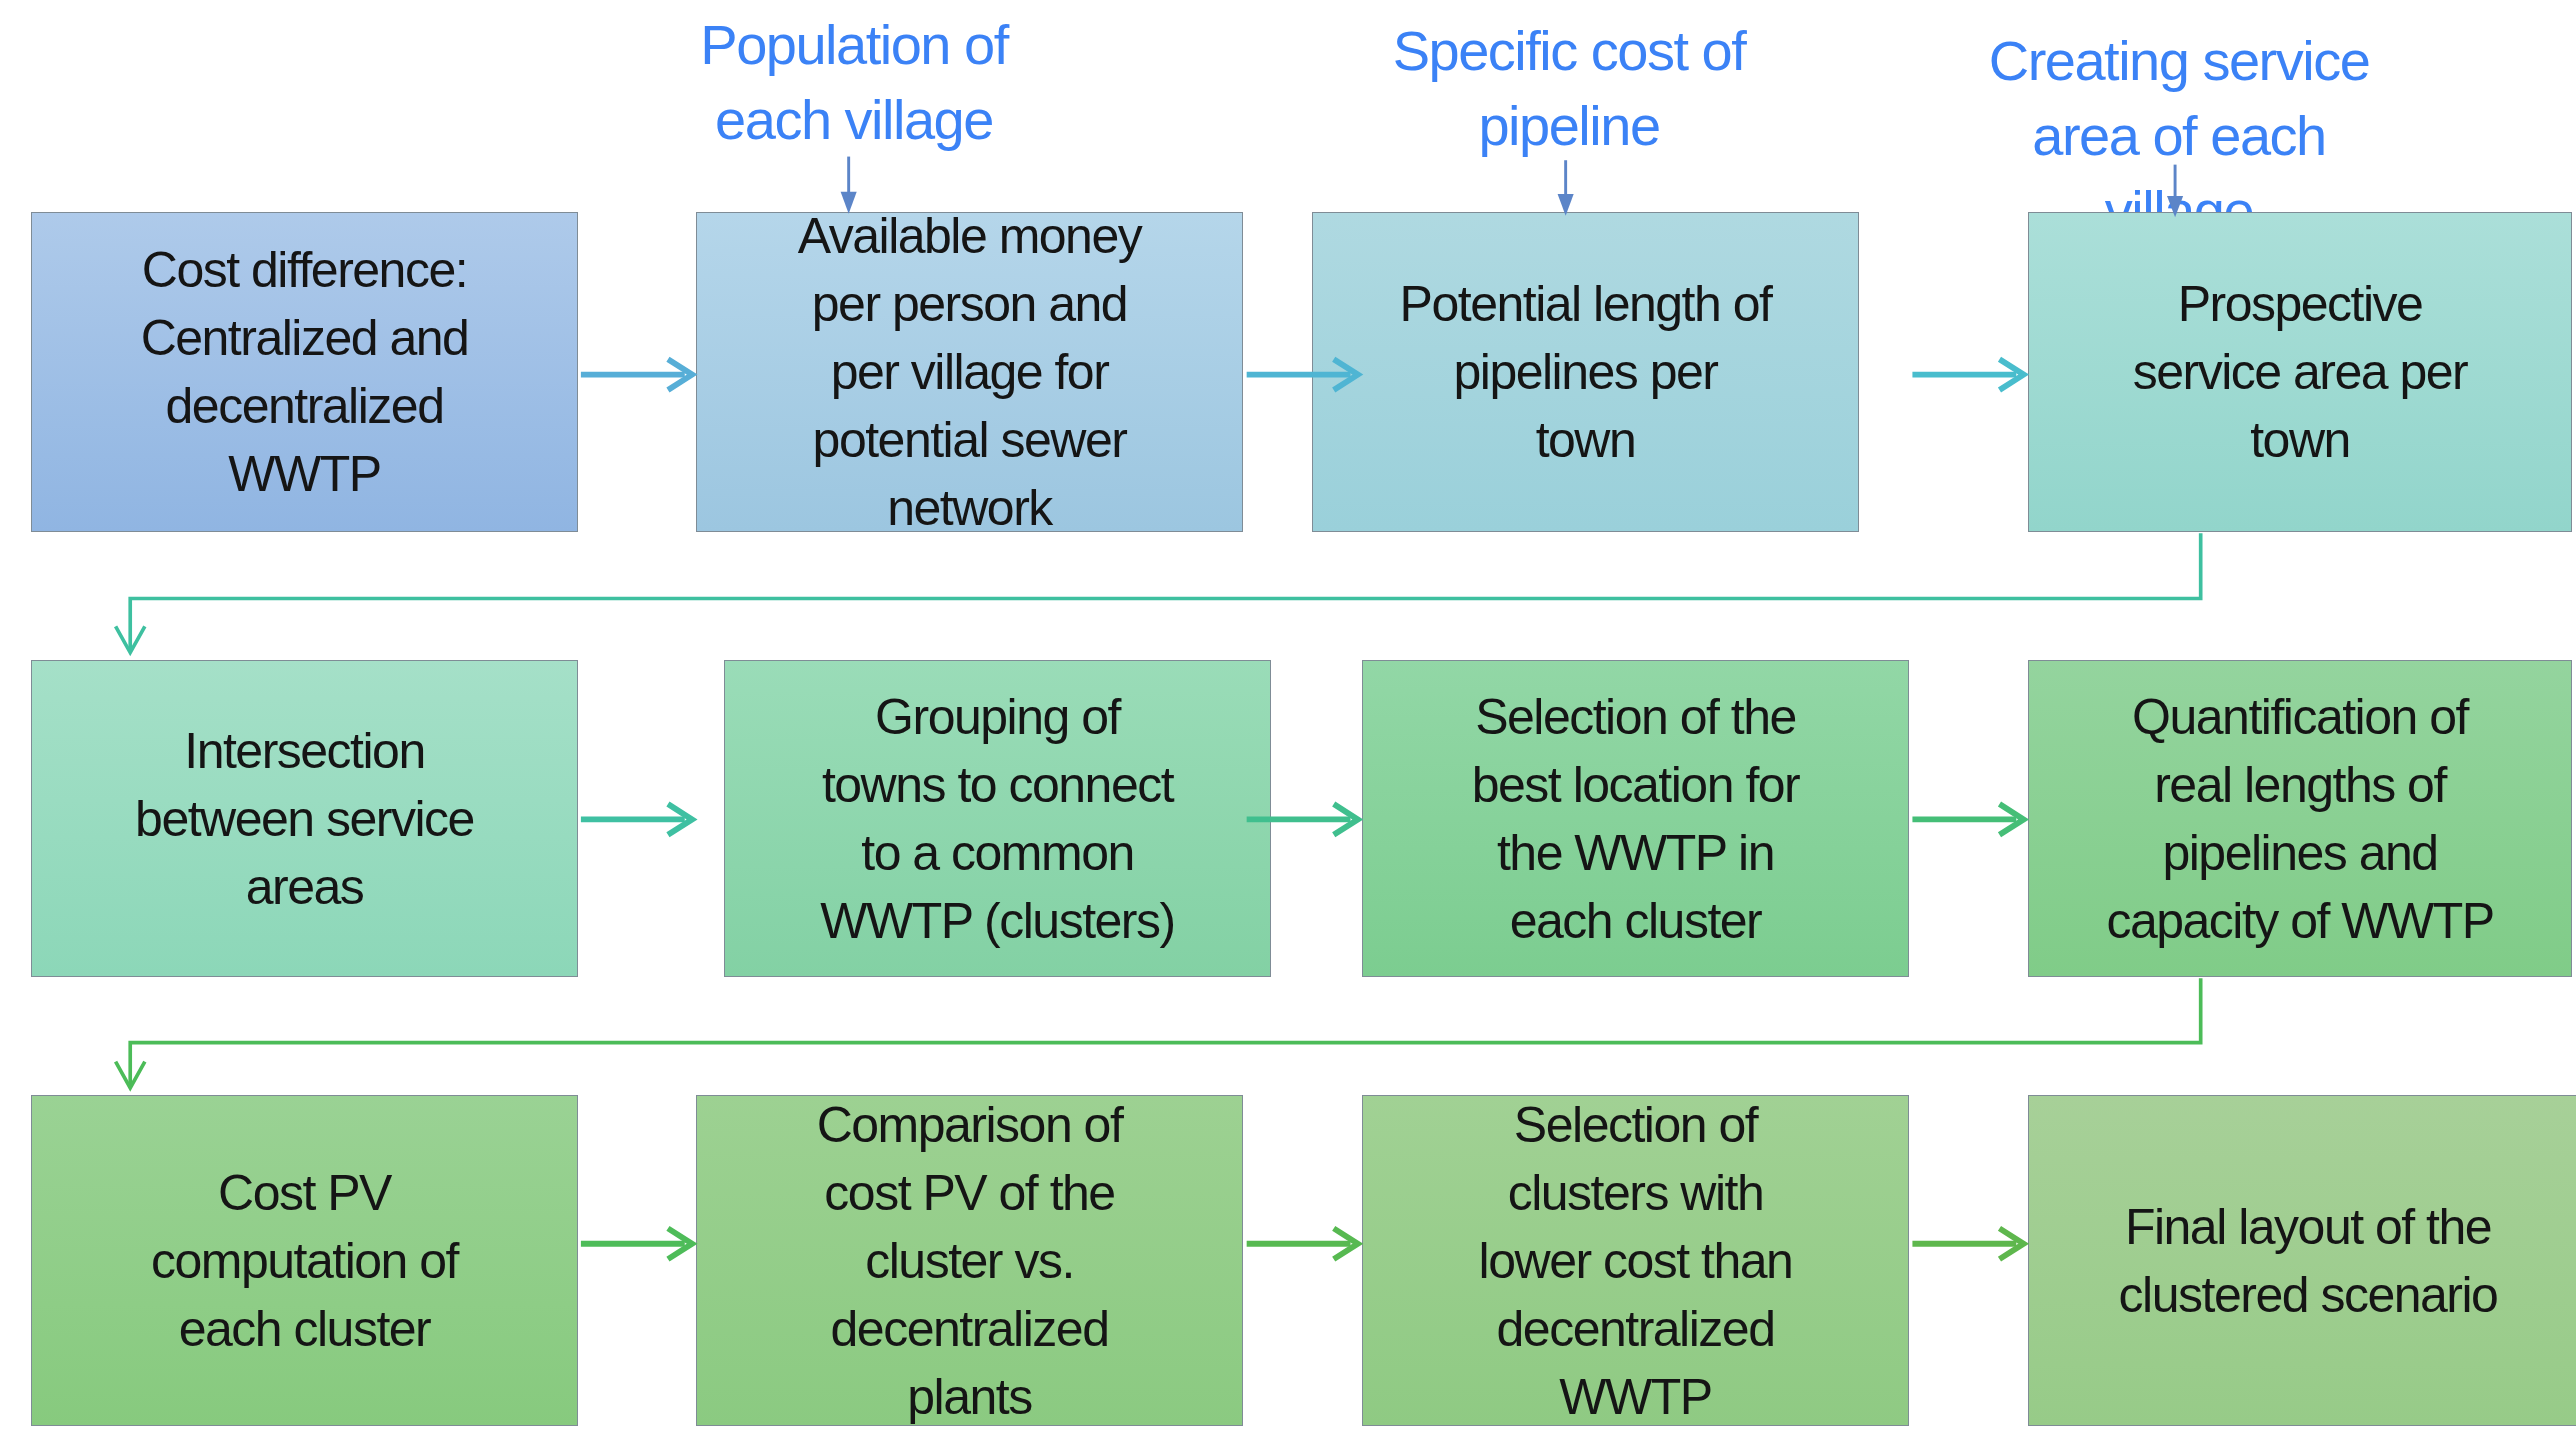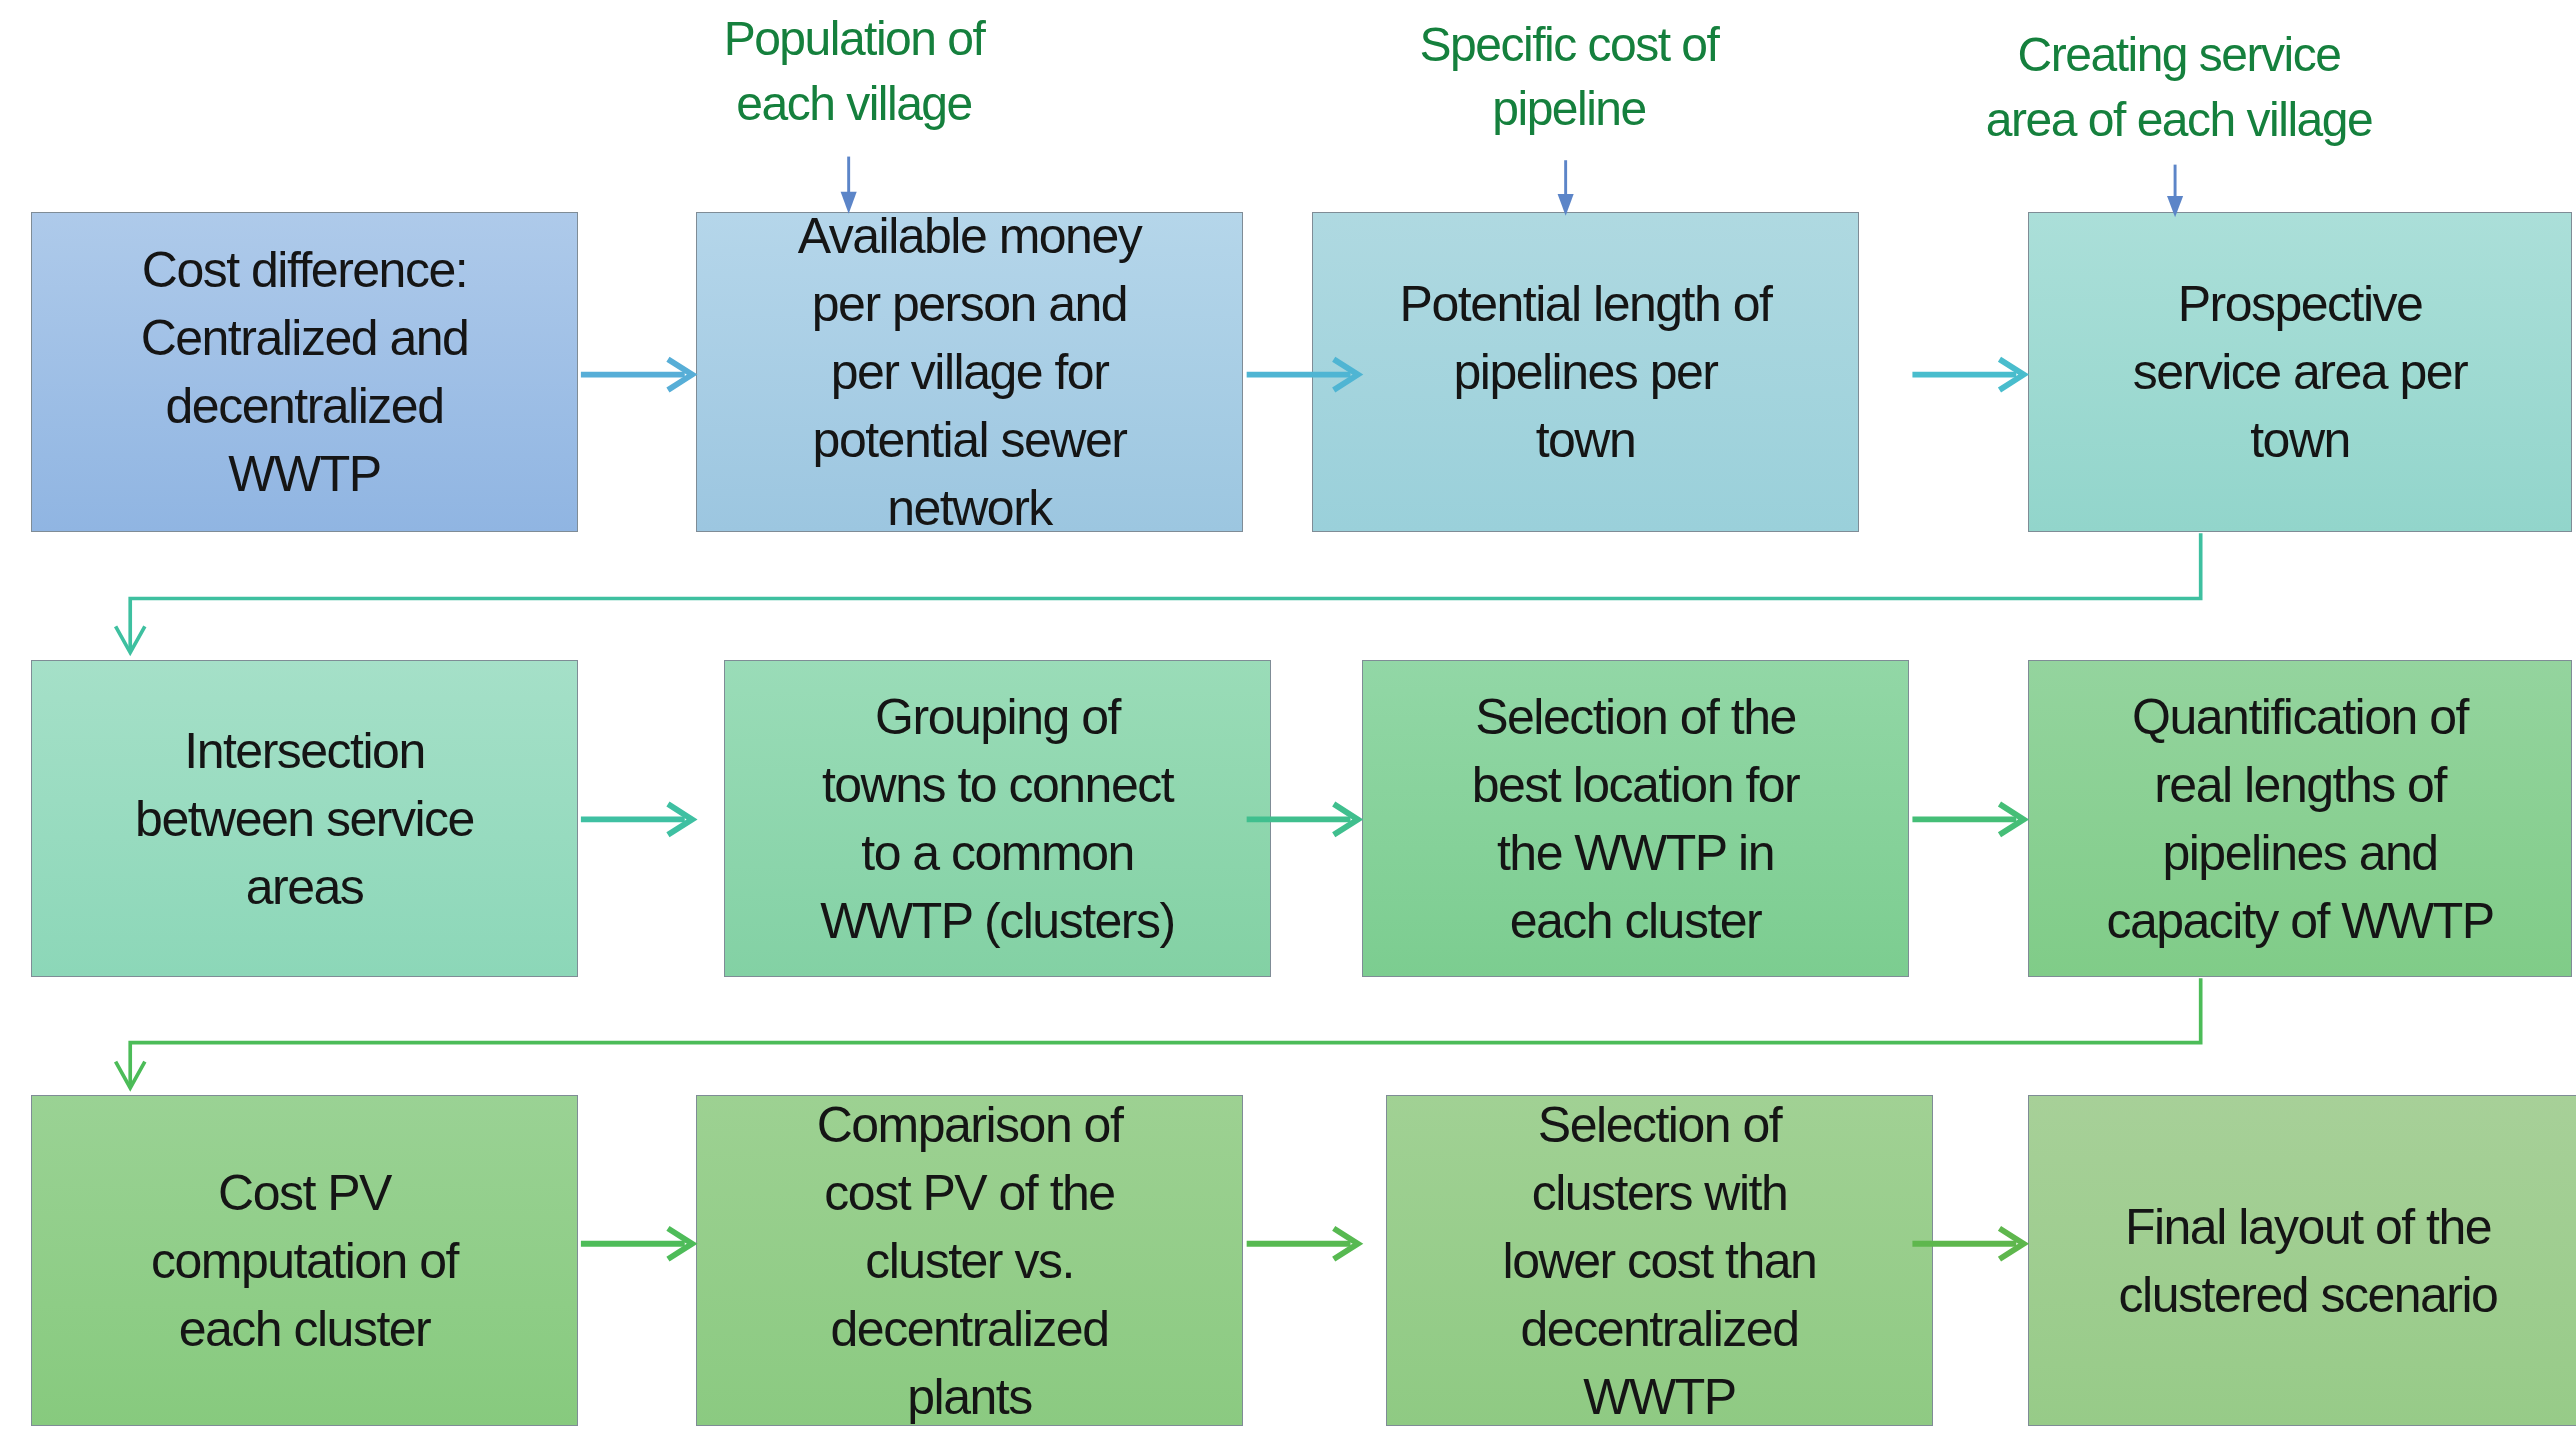--- a/index.html
+++ b/index.html
@@ -22,24 +22,24 @@
     font-size:50px;
     line-height:1.36;
     letter-spacing:-1.5px;
     color:#151515;
   }
   .top-label{
     position:absolute;
     transform:translateX(-50%);
     text-align:center;
     white-space:pre-line;
-    font-size:48px;
+    font-size:56px;
     line-height:1.34;
     letter-spacing:-1.5px;
-    color:#15803d;
+    color:#3b82f6;
   }
   .arrow-layer{position:absolute;left:0;top:0;pointer-events:none;}
 </style>
 </head>
 <body>
 
 <div class="canvas">
 
   <div class="top-label" style="left:854px;top:7.3px;">Population of
 each village</div>
@@ -101,21 +101,21 @@
 computation of
 each cluster</div>
   </div>
   <div class="flow-box" style="left: 696px; top: 1095px; width: 547px; height: 331px; background: linear-gradient(rgb(157, 209, 146), rgb(139, 202, 129));">
     <div class="box-text">Comparison of
 cost PV of the
 cluster vs.
 decentralized
 plants</div>
   </div>
-  <div class="flow-box" style="left: 1362px; top: 1095px; width: 547px; height: 331px; background: linear-gradient(rgb(161, 209, 148), rgb(143, 202, 131)); margin-left: 24px;">
+  <div class="flow-box" style="left: 1362px; top: 1095px; width: 547px; height: 331px; background: linear-gradient(rgb(161, 209, 148), rgb(143, 202, 131));">
     <div class="box-text">Selection of
 clusters with
 lower cost than
 decentralized
 WWTP</div>
   </div>
   <div class="flow-box" style="left: 2028px; top: 1095px; width: 560px; height: 331px; background: linear-gradient(rgb(167, 208, 152), rgb(151, 203, 136));">
     <div class="box-text">Final layout of the
 clustered scenario</div>
   </div>

